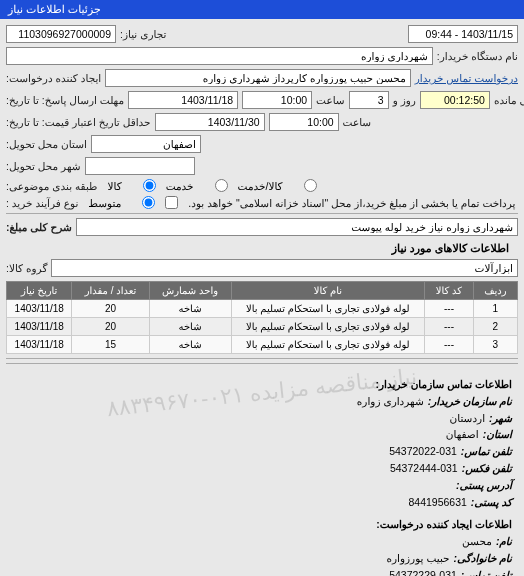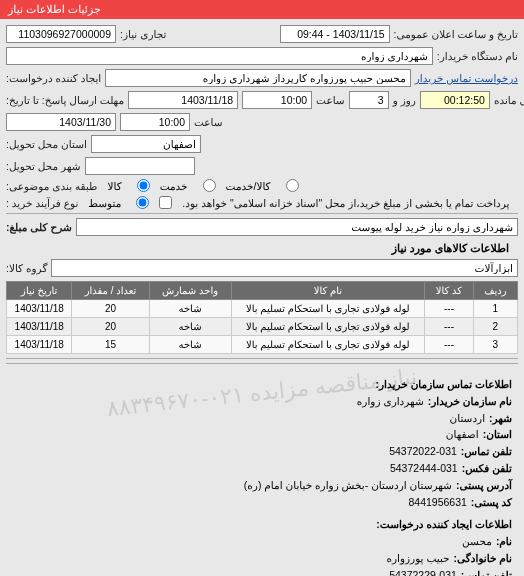--- a/index.html
+++ b/index.html
@@ -12,21 +12,21 @@
     overflow: hidden;
     position: relative;
     direction: rtl;
   }
   .window {
     background: #e8e8e8;
     width: 524px;
     height: 576px;
   }
   .header-bar {
-    background: #ef4444;
+    background: #1d4ed8;
     color: #fff;
     padding: 3px 8px;
     font-size: 11px;
     display: flex;
     justify-content: flex-end;
   }
   .content {
     padding: 6px;
   }
   .row {
@@ -56,21 +56,21 @@
   .input.xnarrow { width: 40px; }
   .input.med { width: 110px; }
   .link { color: #1a4fa0; text-decoration: underline; font-size: 10.5px; }
   .bold-note { font-size: 10.5px; color: #111; text-align: center; }
   .radio-row {
     display: flex;
     align-items: center;
     gap: 10px;
     font-size: 10.5px;
   }
-  .radio-row label { display: flex; align-items: center; gap: 15px; }
+  .radio-row label { display: flex; align-items: center; gap: 21px; }
   .section-label {
     font-weight: bold;
     margin: 6px 9px 4px 0;
     font-size: 11px;
   }
   table.goods {
     width: 100%;
     border-collapse: collapse;
     background: #fff;
     font-size: 10px;
@@ -95,21 +95,21 @@
     border-top: 1px solid #aaa;
     padding: 6px;
     font-size: 10.5px;
     line-height: 1.6;
   }
   .contact-block .h {
     font-weight: bold;
     margin-top: 6px;
   }
   .contact-block .kv { display: flex; gap: 4px; }
-  .contact-block .kv .k { font-weight: bold; }
+  .contact-block .kv .k { font-weight: bold; font-style: italic; }
   .watermark {
     position: absolute;
     bottom: 170px;
     left: 50%;
     transform: translateX(-50%) rotate(-6deg);
     font-size: 22px;
     color: rgba(0,0,0,0.12);
     pointer-events: none;
     white-space: nowrap;
     letter-spacing: 2px;
@@ -122,21 +122,20 @@
 </head>
 <body>
 
 <div class="window">
   <div class="header-bar">
     <span>جزئیات اطلاعات نیاز</span>
   </div>
 
   <div class="content">
     <div class="row">
-      <span class="label">تاریخ و ساعت اعلان عمومی:</span>
       <input class="input med" readonly="" value="1403/11/15 - 09:44" style="">
       <span style="flex:1"></span>
       <span class="label">تجاری نیاز:</span>
       <input class="input med" readonly="" value="1103096927000009" style="">
     </div>
 
     <div class="row">
       <span class="label">نام دستگاه خریدار:</span>
       <input class="input wide" readonly="" value="شهرداری زواره" style="">
     </div>
@@ -155,20 +154,21 @@
       <span class="label">ساعت</span>
       <input class="input narrow" readonly="" value="10:00" style="">
       <input class="input med" readonly="" value="1403/11/18" style="">
       <span class="label">مهلت ارسال پاسخ: تا تاریخ:</span>
     </div>
 
     <div class="row">
       <span class="label">ساعت</span>
       <input class="input narrow" readonly="" value="10:00" style="">
       <input class="input med" readonly="" value="1403/11/30" style="">
+      <span class="label">حداقل تاریخ اعتبار قیمت: تا تاریخ:</span>
     </div>
 
     <div class="row">
       <input class="input med" readonly="" value="اصفهان" style="">
       <span class="label">استان محل تحویل:</span>
     </div>
 
     <div class="row">
       <input class="input med" readonly="" value="" style="">
       <span class="label">شهر محل تحویل:</span>
@@ -272,21 +272,20 @@
       <div class="kv">
           <span class="k">تلفن تماس:</span> 
           <span>54372022-031</span>
         </div>
       <div class="kv">
           <span class="k">تلفن فکس:</span> 
           <span>54372444-031</span>
         </div>
       <div class="kv">
           <span class="k">آدرس پستی:</span> 
-          <span>شهرستان اردستان -بخش زواره خیابان امام (ره)</span>
         </div>
       <div class="kv">
           <span class="k">کد پستی:</span> 
           <span>8441956631</span>
         </div>
       <div class="h">اطلاعات ایجاد کننده درخواست:</div>
       <div class="kv">
           <span class="k">نام:</span> 
           <span>محسن</span>
         </div>

